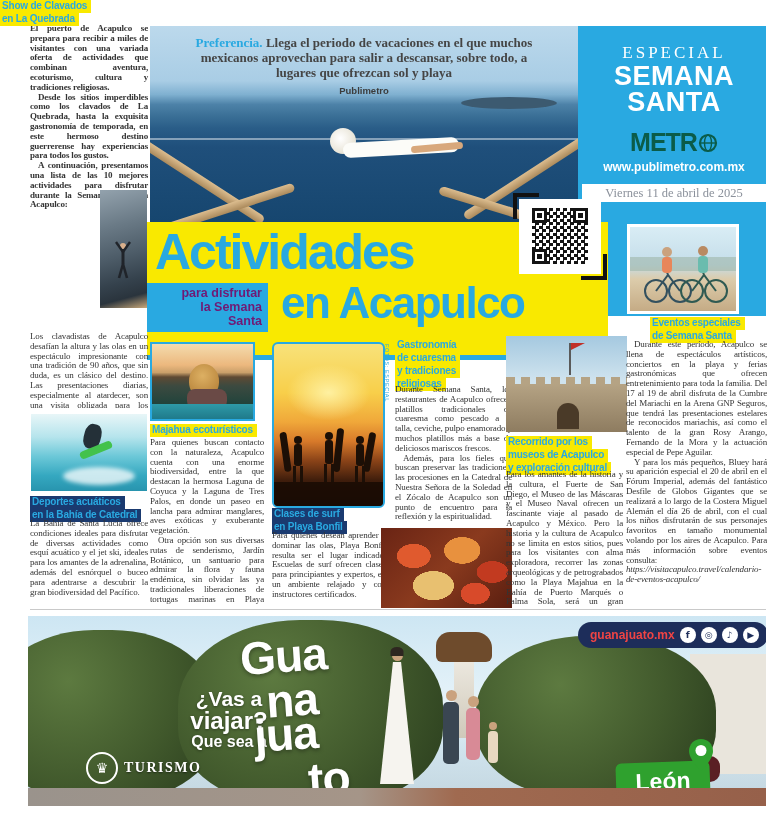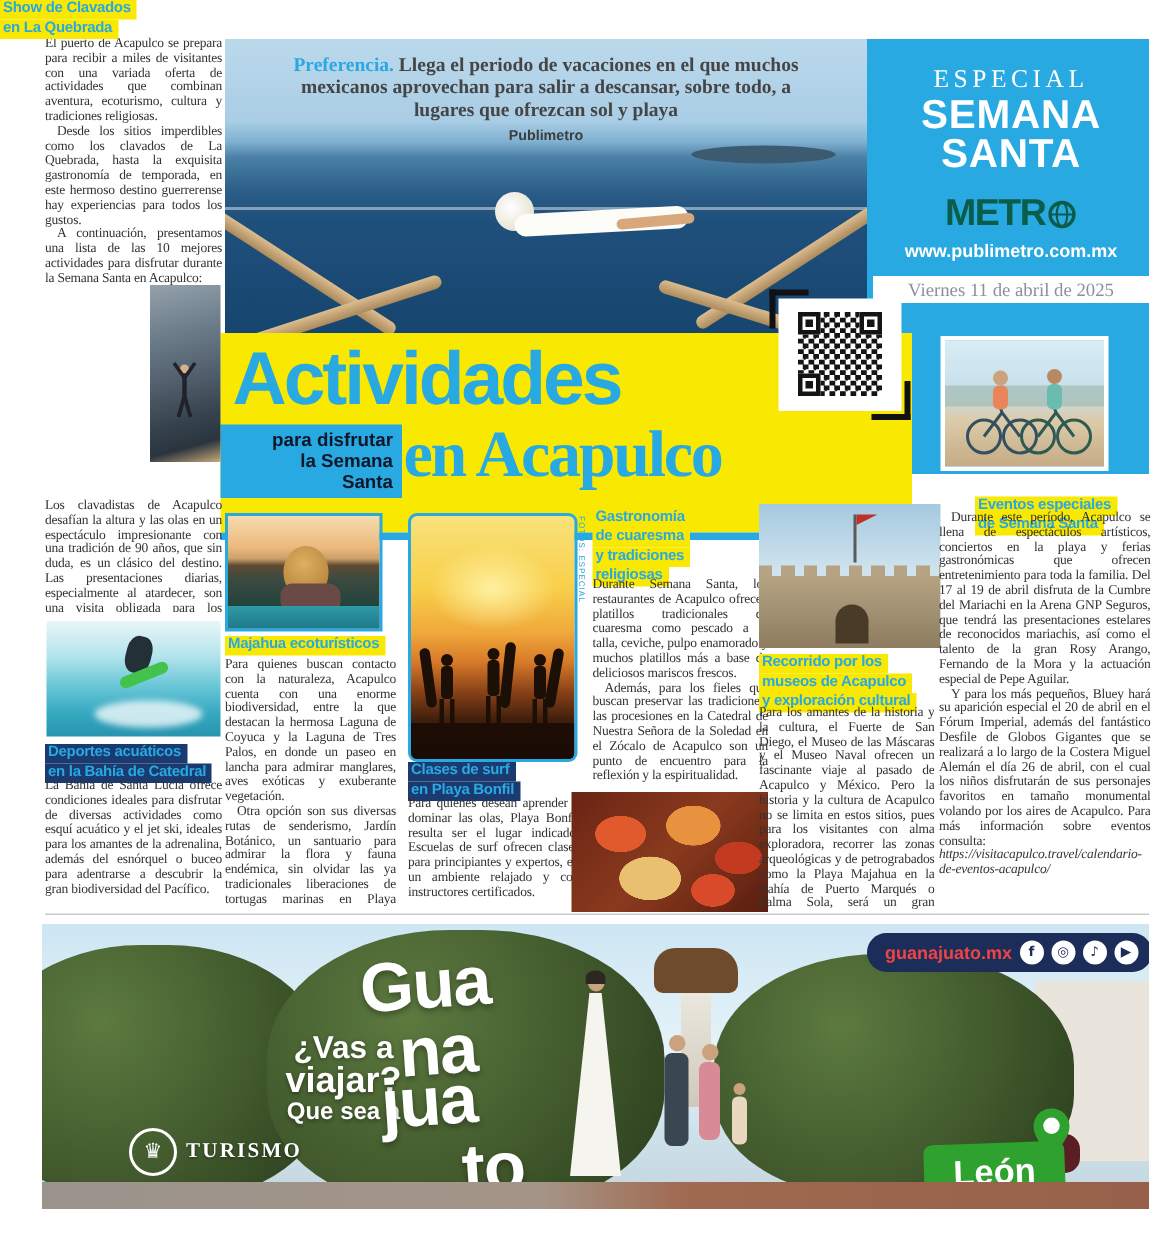--- a/index.html
+++ b/index.html
@@ -9,21 +9,21 @@
   .body-col{position:absolute;font-size:9px;line-height:9.8px;text-align:justify;
             letter-spacing:-.15px;overflow:hidden;}
   .body-col p{margin:0;}
   .body-col p.ind{text-indent:8px;}
   .sec-head{position:absolute;font-family:"Liberation Sans",sans-serif;font-weight:bold;
             font-size:10px;line-height:10px;letter-spacing:-.2px;}
   .sec-head span{display:table;color:#29a9e1;background:#f9e900;padding:1px 4px 2px 2px;}
   .sec-head.navy span{background:#1a3a70;}
   
   #intro{position:absolute;left:30px;top:24px;width:118px;font-size:9px;line-height:9.8px;
-         text-align:justify;letter-spacing:-.15px;}
+         text-align:justify;letter-spacing:-.15px;font-weight:bold;}
   #intro p{margin:0;}
   #intro p.ind{text-indent:8px;}
   
   #hero{position:absolute;left:150px;top:26px;width:428px;height:196px;overflow:hidden;
         background:linear-gradient(180deg,#bcd9ec 0%,#a9cde5 28%,#7fb0d0 35%,#4d82a8 40%,
         #3a6f96 46%,#2a5d88 52%,#1f4f7b 62%,#16466f 100%);border-right:5px solid #29a9e1;}
   .hero-headland{position:absolute;right:5%;top:36%;width:96px;height:12px;background:#3c5a70;border-radius:50%;}
   .hero-edge{position:absolute;left:0;right:0;top:57%;height:2px;background:rgba(255,255,255,.45);}
   .beam{position:absolute;width:160px;height:9px;border-radius:5px;
         background:linear-gradient(#dcbd8f,#ab8a5c);}
@@ -54,23 +54,23 @@
   .m-site{margin-top:3px;font-family:"Liberation Sans",sans-serif;font-weight:bold;font-size:12px;}
   #cyan2{position:absolute;left:582px;top:202px;width:184px;height:114px;background:#29a9e1;}
   #cyclists{position:absolute;left:45px;top:22px;width:106px;height:84px;border:3px solid #fff;
             background:linear-gradient(180deg,#d9edf5 0%,#c4dde9 45%,#dcccab 62%,#c5ab85 100%);overflow:hidden;}
   
   #band{position:absolute;left:147px;top:222px;width:461px;height:133px;background:#f9e900;}
   #band::after{content:"";position:absolute;left:0;right:0;bottom:-5px;height:5px;background:#29a9e1;}
   #h1a{position:absolute;left:8px;top:0;font-family:"Liberation Sans",sans-serif;font-weight:bold;
        font-size:50px;line-height:60px;letter-spacing:-2px;color:#29a9e1;}
   #subbox{position:absolute;left:0;top:61px;width:121px;height:49px;background:#29a9e1;
-          color:#0f172a;text-align:right;padding:3px 6px 0 0;box-sizing:border-box;
+          color:#701a75;text-align:right;padding:3px 6px 0 0;box-sizing:border-box;
           font-family:"Liberation Sans",sans-serif;font-weight:bold;font-size:12.5px;line-height:14px;}
-  #h1b{position:absolute;left:122px;top:54px;font-family:Liberation Serif, serif;font-weight:bold;
+  #h1b{position:absolute;left:134px;top:54px;font-family:Liberation Sans, sans-serif;font-weight:bold;
        font-size:44px;line-height:54px;letter-spacing:-1.5px;color:#29a9e1;}
   
   #qr{position:absolute;left:519px;top:199px;width:82px;height:75px;background:#fff;}
   .qr-grid{position:absolute;left:13px;top:9px;width:56px;height:56px;
            background:repeating-conic-gradient(#141414 0% 25%,#ffffff 0% 50%) 0 0/7px 7px;}
   .qf{position:absolute;width:9px;height:9px;border:3px solid #141414;background:#fff;}
   .qf::before{content:"";position:absolute;left:2px;top:2px;width:5px;height:5px;background:#141414;}
   .qf1{left:0;top:0}.qf2{right:0;top:0}.qf3{left:0;bottom:0}
   .br{position:absolute;width:22px;height:22px;}
   .br-tl{left:-6px;top:-6px;border-left:4px solid #111;border-top:4px solid #111;}
@@ -348,21 +348,21 @@
   </div>
   <div class="sec-head" id="sec-museos-h" style="left:506px;top:436px;">
     <span>Recorrido por los</span>
     <span>museos de Acapulco</span>
     <span>y exploración cultural</span>
   </div>
   <div class="body-col" style="left:506px;top:470px;width:117px;height:137px;">
     <p>Para los amantes de la historia y la cultura, el Fuerte de San Diego, el Museo de las Máscaras y el Museo Naval ofrecen un fascinante viaje al pasado de Acapulco y México. Pero la historia y la cultura de Acapulco no se limita en estos sitios, pues para los visitantes con alma exploradora, recorrer las zonas arqueológicas y de petrograbados como la Playa Majahua en la Bahía de Puerto Marqués o Palma Sola, será un gran descubrimiento.</p>
   </div>
 
-  <div class="sec-head" id="sec-eventos-h" style="left:626px;top:331px;padding-left:24px;">
+  <div class="sec-head" id="sec-eventos-h" style="left:626px;top:317px;padding-left:24px;">
     <span>Eventos especiales</span>
     <span>de Semana Santa</span>
   </div>
   <div class="body-col" style="left:626px;top:340px;width:141px;height:268px;">
     <p class="ind">Durante este período, Acapulco se llena de espectáculos artísticos, conciertos en la playa y ferias gastronómicas que ofrecen entretenimiento para toda la familia. Del 17 al 19 de abril disfruta de la Cumbre del Mariachi en la Arena GNP Seguros, que tendrá las presentaciones estelares de reconocidos mariachis, así como el talento de la gran Rosy Arango, Fernando de la Mora y la actuación especial de Pepe Aguilar.</p>
     <p class="ind"><span>Y para los más pequeños, Bluey hará su aparición especial el 20 de abril en el Fórum Imperial, además del fantástico Desfile de Globos Gigantes que se realizará a lo largo de la Costera Miguel Alemán el día 26 de abril, con el cual los niños disfrutarán de sus personajes favoritos en tamaño monumental volando por los aires de Acapulco. Para más información sobre eventos consulta: </span><span class="italic">https://visitacapulco.travel/calendario-de-eventos-acapulco/</span></p>
   </div>
 
   <div id="rule"></div>
 

